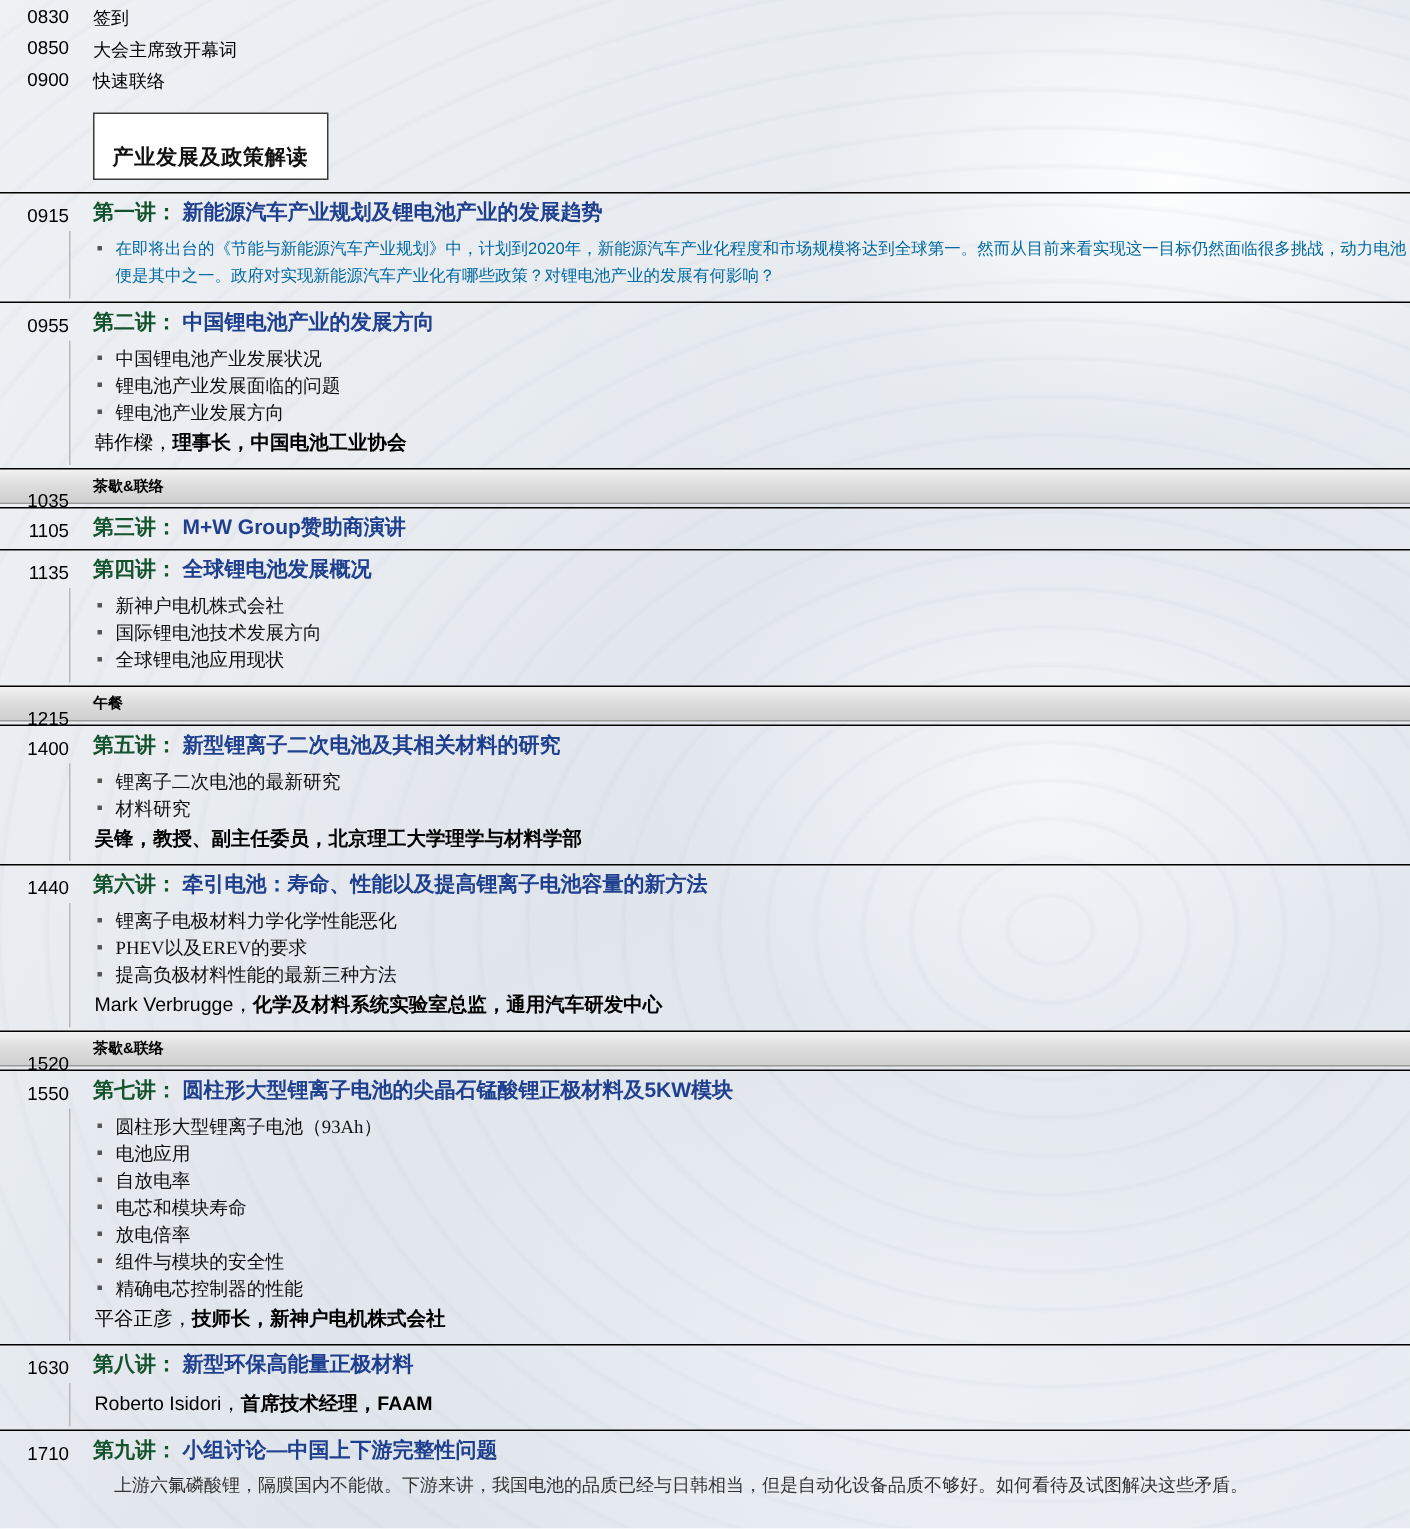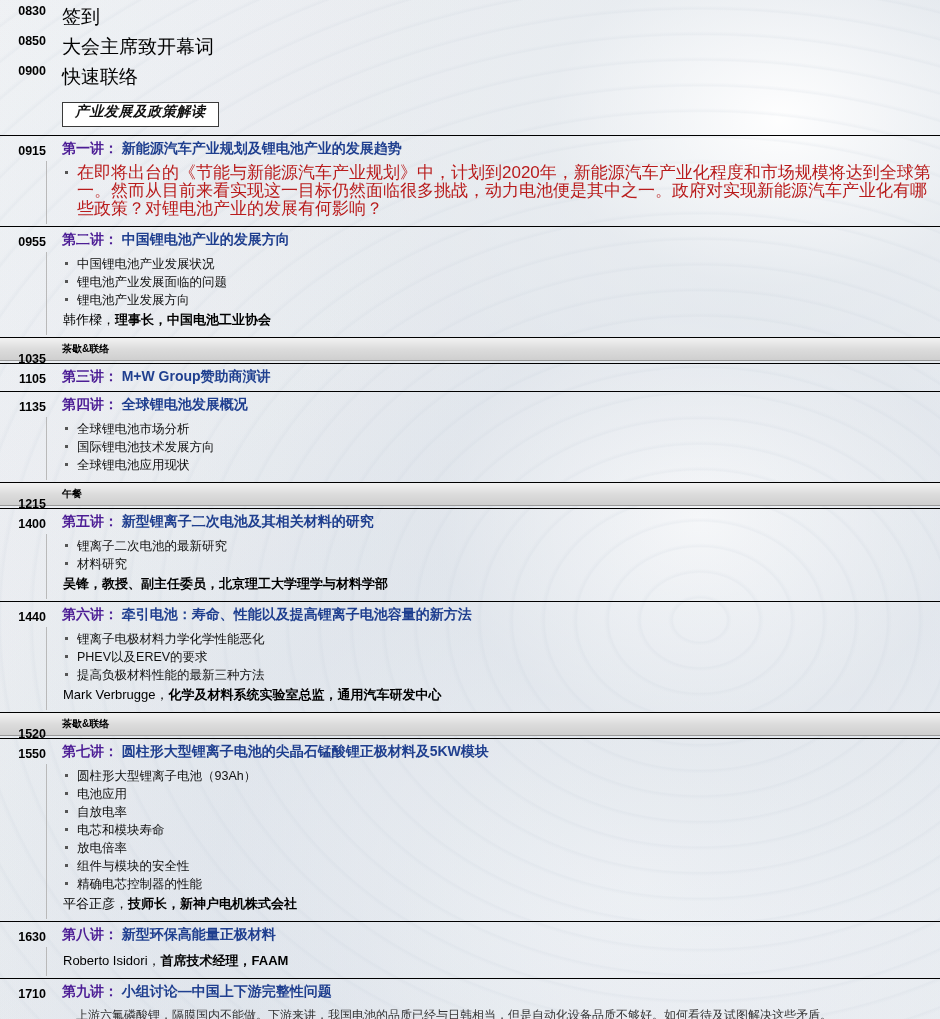--- a/index.html
+++ b/index.html
@@ -46,59 +46,58 @@
 
   .row {
     display: flex;
     align-items: flex-start;
     position: relative;
   }
   .time {
     width: 46px;
     min-width: 46px;
     text-align: right;
-    font-weight: bold;
+    font-weight: normal;
     font-size: 12.5px;
     padding-right: 8px;
     letter-spacing: 0px;
   }
   .title-cn {
     font-weight: bold;
     color: #1f3f8f;
     font-size: 14px;
   }
   .lecture-no {
     font-weight: bold;
-    color: #4c1d95;
+    color: #14532d;
     font-size: 14px;
   }
 
   
   .simple-item {
     padding: 2px 0 2px 0;
   }
   .simple-item .label {
-    font-size: 19px;
+    font-size: 12px;
     padding-left: 8px;
   }
 
   
   .pill-wrap {
     padding: 10px 0 6px 62px;
   }
   .pill {
     display: inline-block;
     border: 1px solid #3a3a3a;
     background: #ffffff;
-    padding: 0 12px 5px 12px;
+    padding: 20px 12px 5px 12px;
     font-weight: bold;
     font-size: 14px;
     color: #111;
     letter-spacing: 0.5px;
-    font-style: italic;
   }
 
   
   .lecture {
     border-top: 1px solid #000;
     padding-top: 4px;
     margin-top: 2px;
   }
   .lecture-head {
     display: flex;
@@ -118,36 +117,37 @@
     list-style: none;
     margin: 0;
     padding: 0;
   }
   ul.bullets li {
     position: relative;
     padding-left: 14px;
     font-size: 12.5px;
     line-height: 18px;
     color: #111;
+    font-family: Liberation Serif, serif;
   }
   ul.bullets li:before {
     content: "";
     position: absolute;
     left: 2px;
     top: 7px;
     width: 3px;
     height: 3px;
     background: #555;
   }
   .para {
-    font-size: 17px;
+    font-size: 11px;
     line-height: 18px;
     padding-left: 14px;
     position: relative;
-    color: #b91c1c;
+    color: #0369a1;
   }
   .para.bulleted:before {
     content: "";
     position: absolute;
     left: 2px;
     top: 7px;
     width: 3px;
     height: 3px;
     background: #555;
   }
@@ -260,21 +260,21 @@
   <div class="lecture">
     <div class="lecture-head">
       <div class="time">1135</div>
       <div class="lecture-title">
         <span class="lecture-no">第四讲：</span>
         <span class="title-cn">全球锂电池发展概况</span>
       </div>
     </div>
     <div class="body-area">
       <ul class="bullets">
-        <li>全球锂电池市场分析</li>
+        <li>新神户电机株式会社</li>
         <li>国际锂电池技术发展方向</li>
         <li>全球锂电池应用现状</li>
       </ul>
     </div>
   </div>
 
   <div class="break-row">
     <div class="time">1215</div>
     <div class="label">午餐</div>
   </div>

